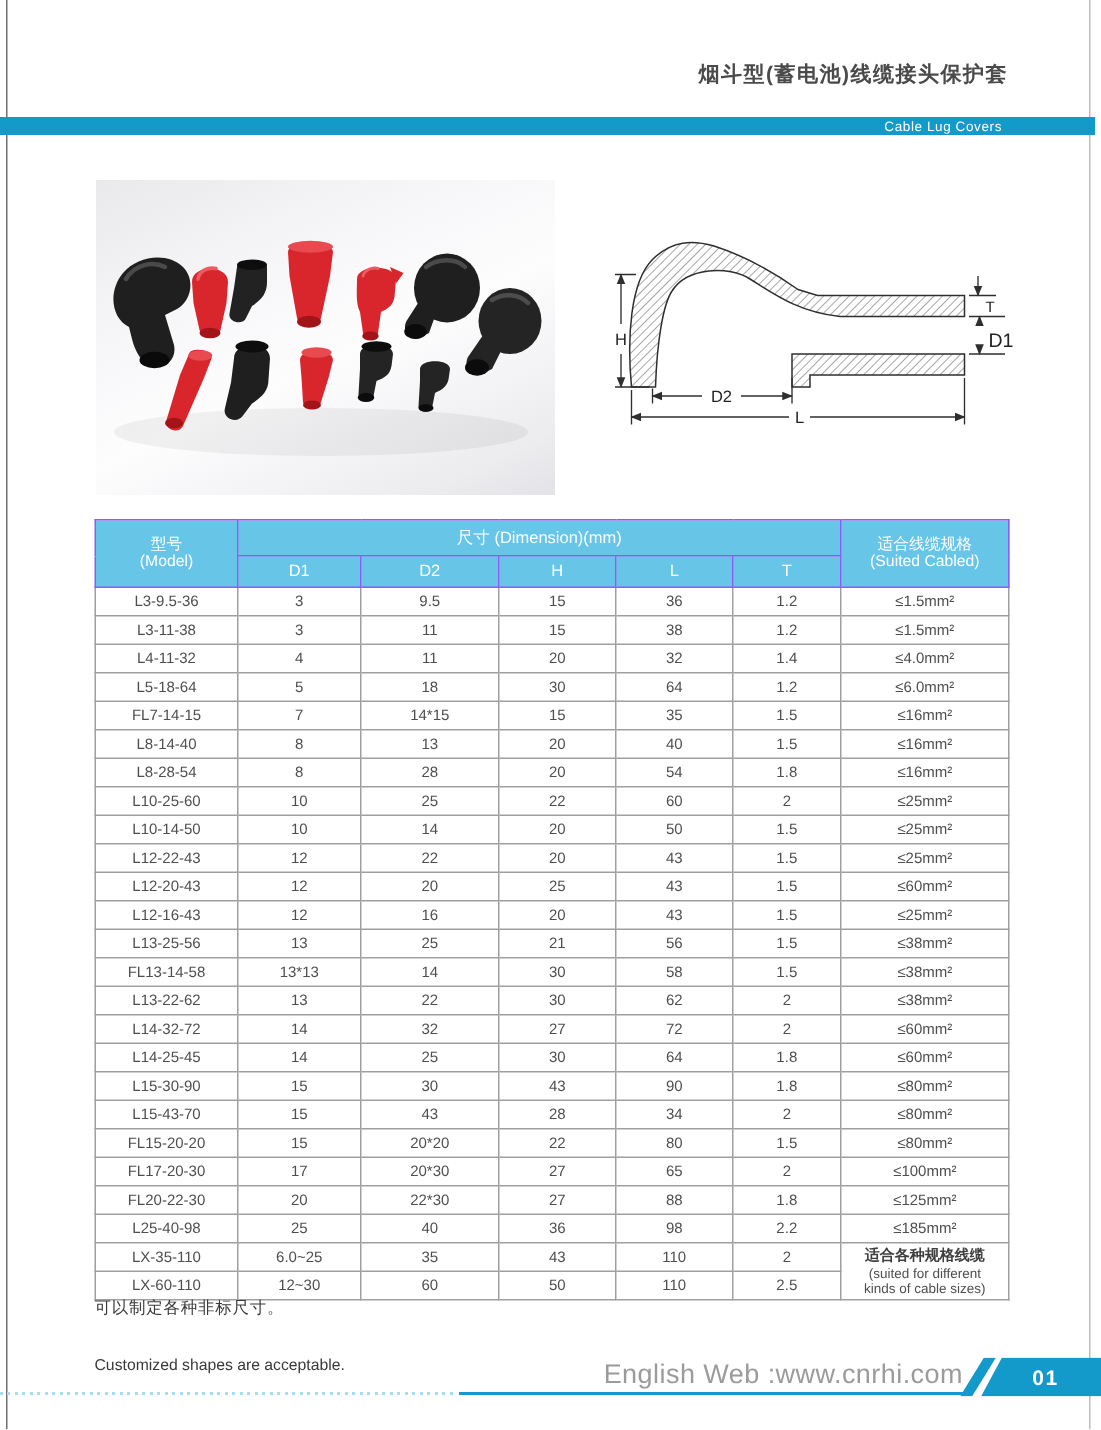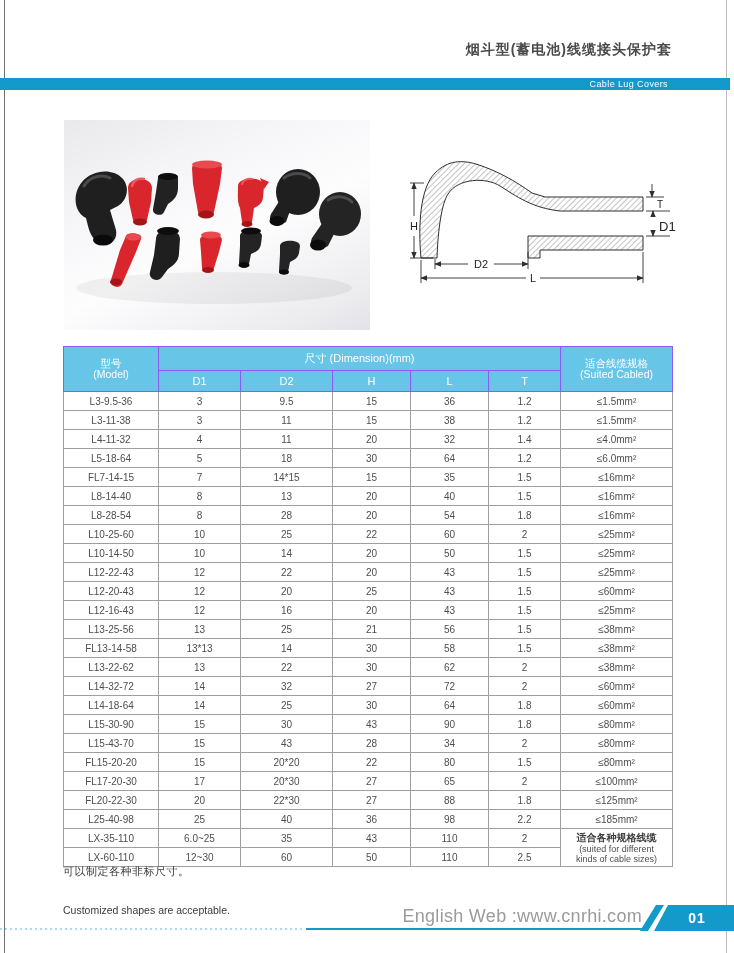--- a/index.html
+++ b/index.html
@@ -394,21 +394,21 @@
         <tr>
           <td>L14-32-72</td>
           <td>14</td>
           <td>32</td>
           <td>27</td>
           <td>72</td>
           <td>2</td>
           <td>≤60mm²</td>
         </tr>
         <tr>
-          <td>L14-18-64</td>
+          <td>L14-25-45</td>
           <td>14</td>
           <td>25</td>
           <td>30</td>
           <td>64</td>
           <td>1.8</td>
           <td>≤60mm²</td>
         </tr>
         <tr>
           <td>L15-30-90</td>
           <td>15</td>

